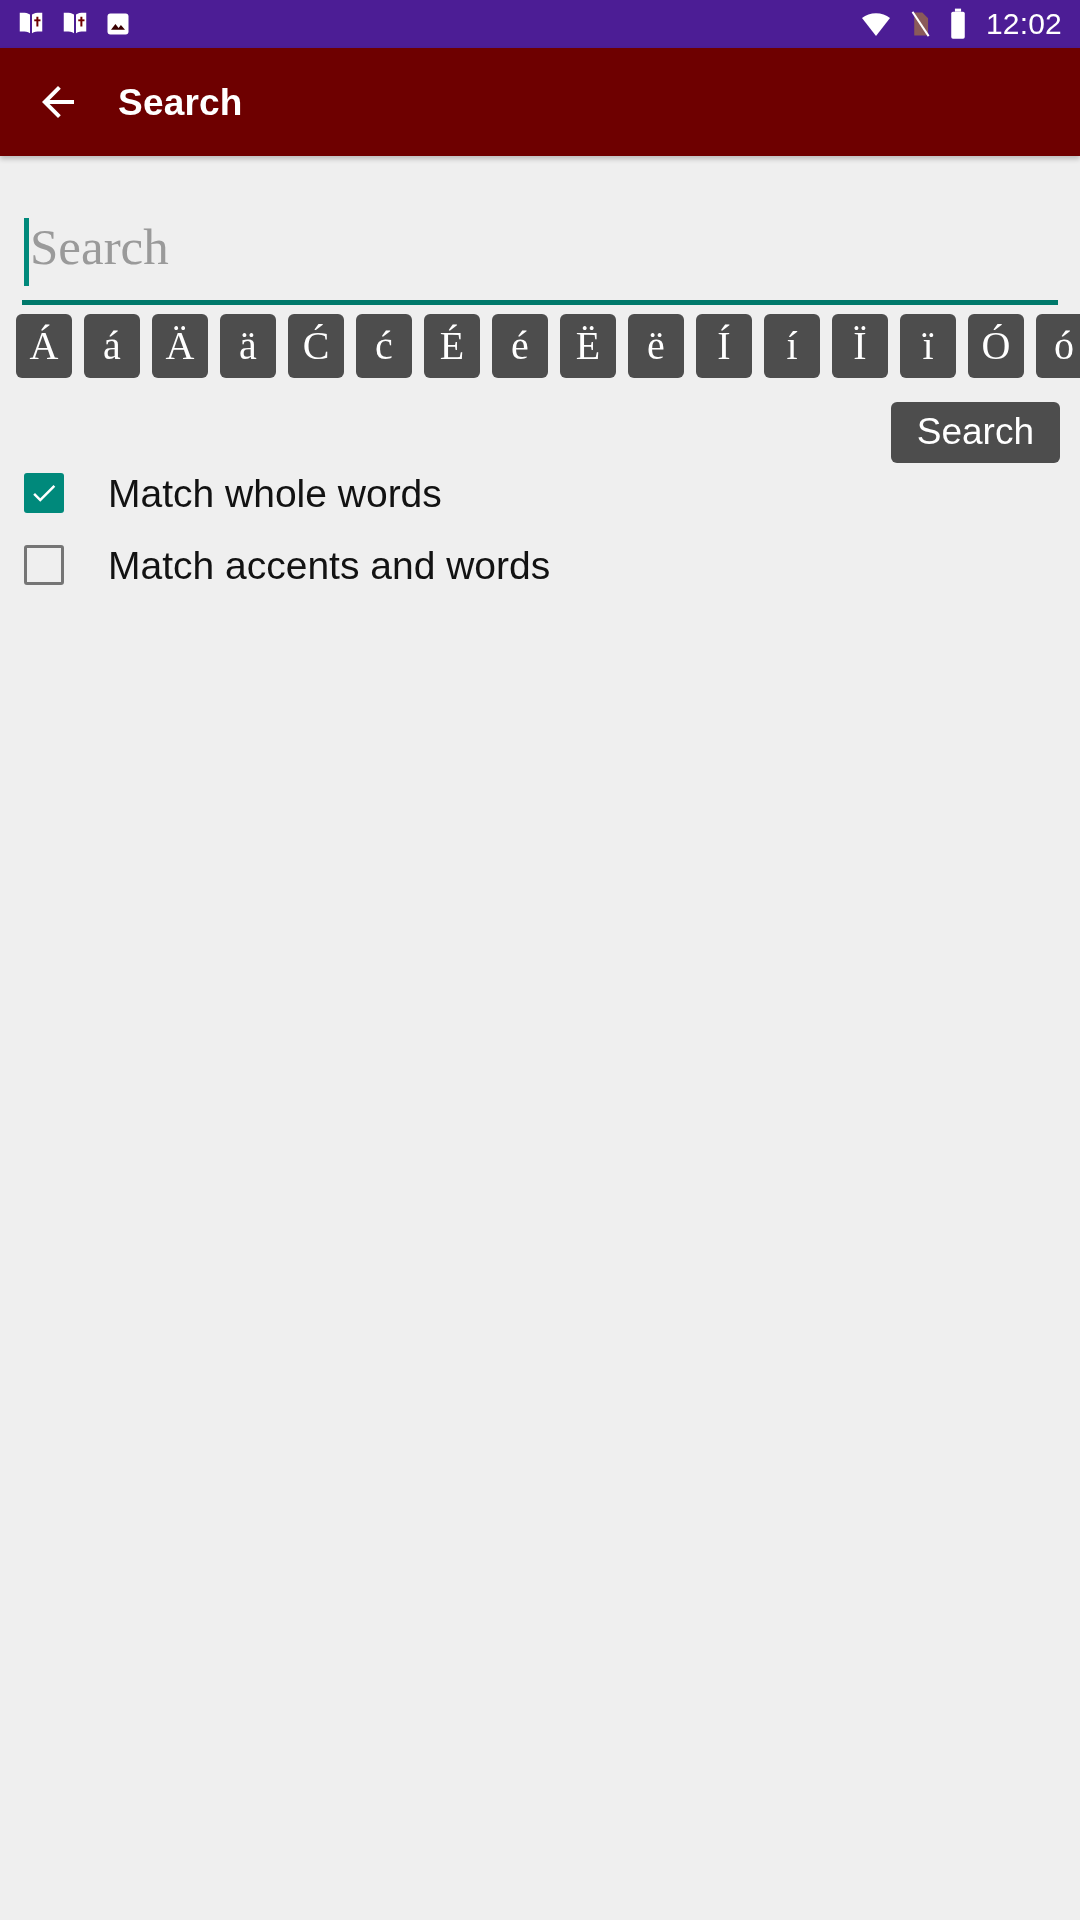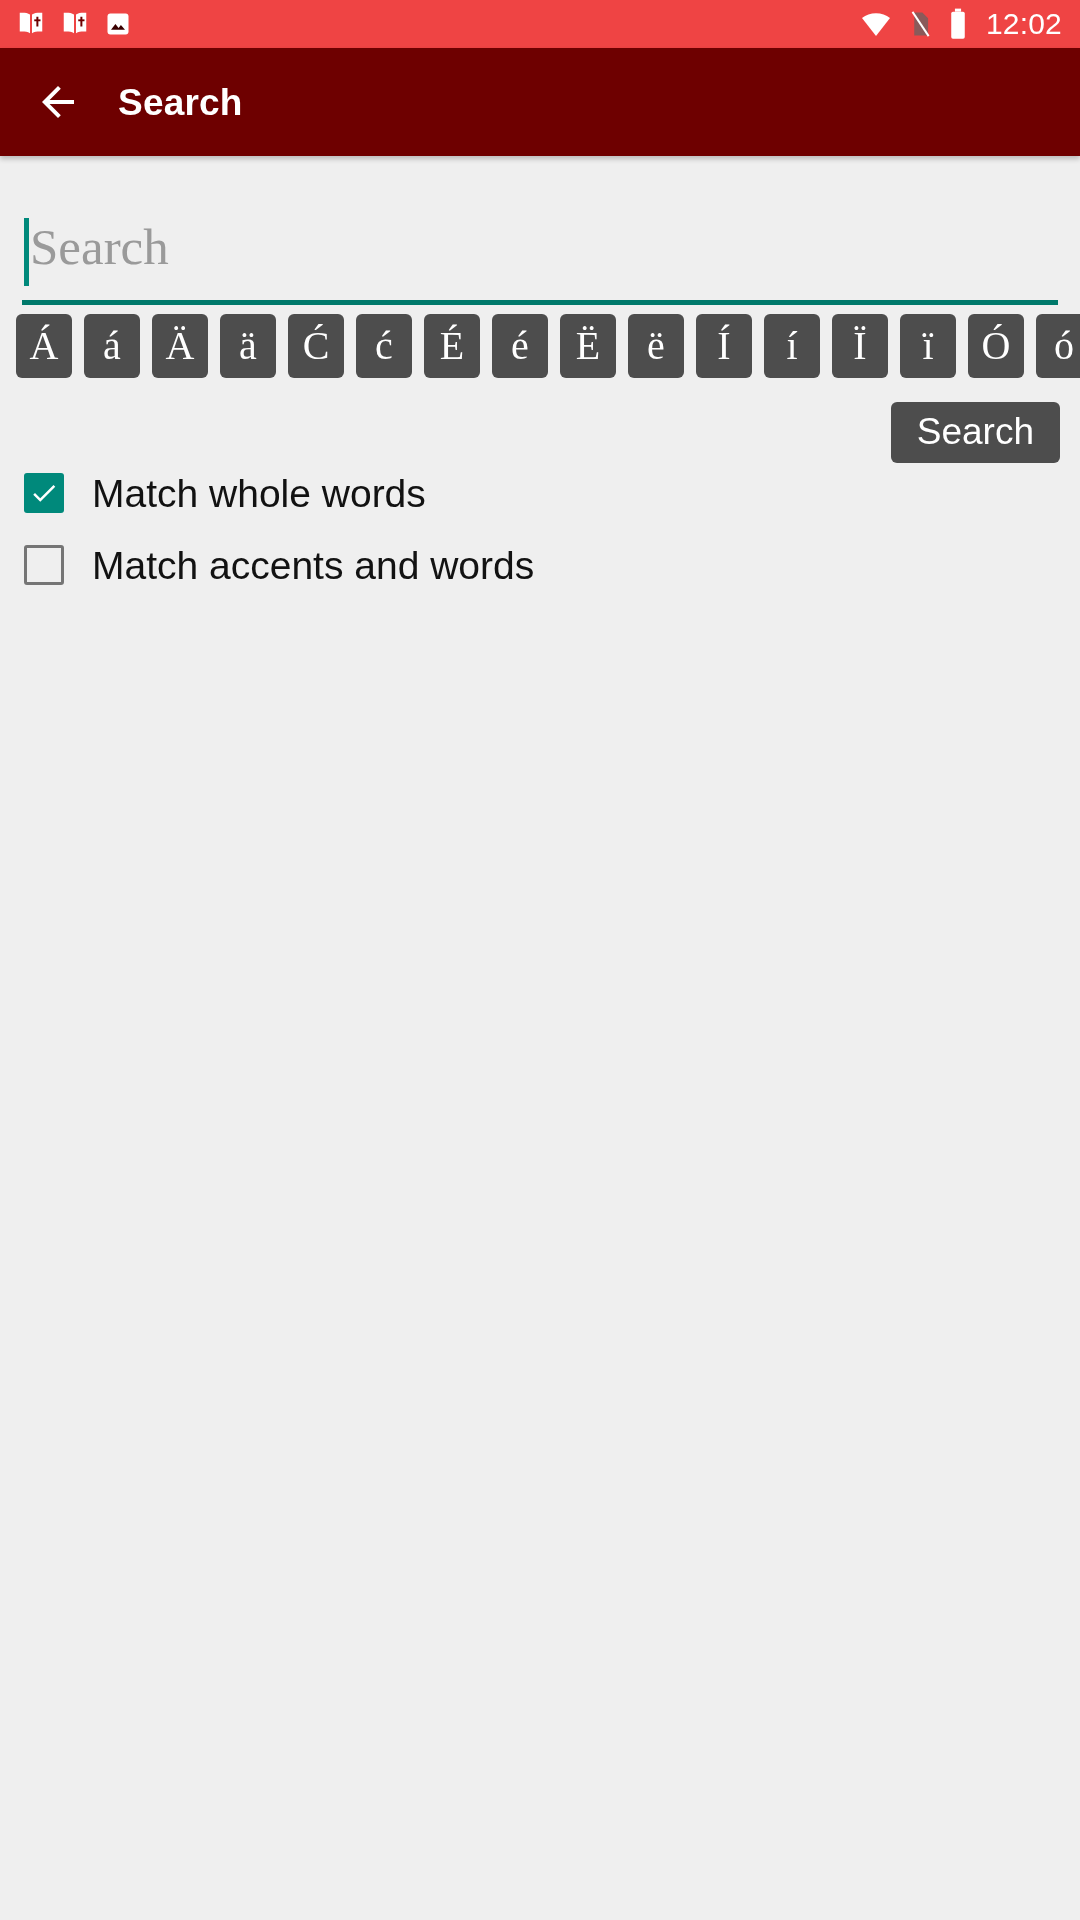--- a/index.html
+++ b/index.html
@@ -19,21 +19,21 @@
     height: 1920px;
     background: #EFEFEF;
   }
 
   
   .status-bar {
     position: absolute;
     top: 0; left: 0;
     width: 1080px;
     height: 48px;
-    background: #ef4444;
+    background: #4c1d95;
     display: flex;
     align-items: center;
     box-sizing: border-box;
     padding: 0 18px 0 16px;
   }
   .status-left {
     display: flex;
     align-items: center;
     gap: 14px;
     flex: 0 0 auto;
@@ -215,21 +215,21 @@
   }
   .checkbox.checked {
     background: #00897B;
     border: none;
   }
   .checkbox.unchecked {
     background: transparent;
     border: 3px solid #757575;
   }
   .check-label {
-    margin-left: 28px;
+    margin-left: 44px;
     font-size: 39px;
     color: #121212;
     line-height: 1;
     white-space: nowrap;
   }
 </style>
 </head>
 <body>
 
 <div id="app">

